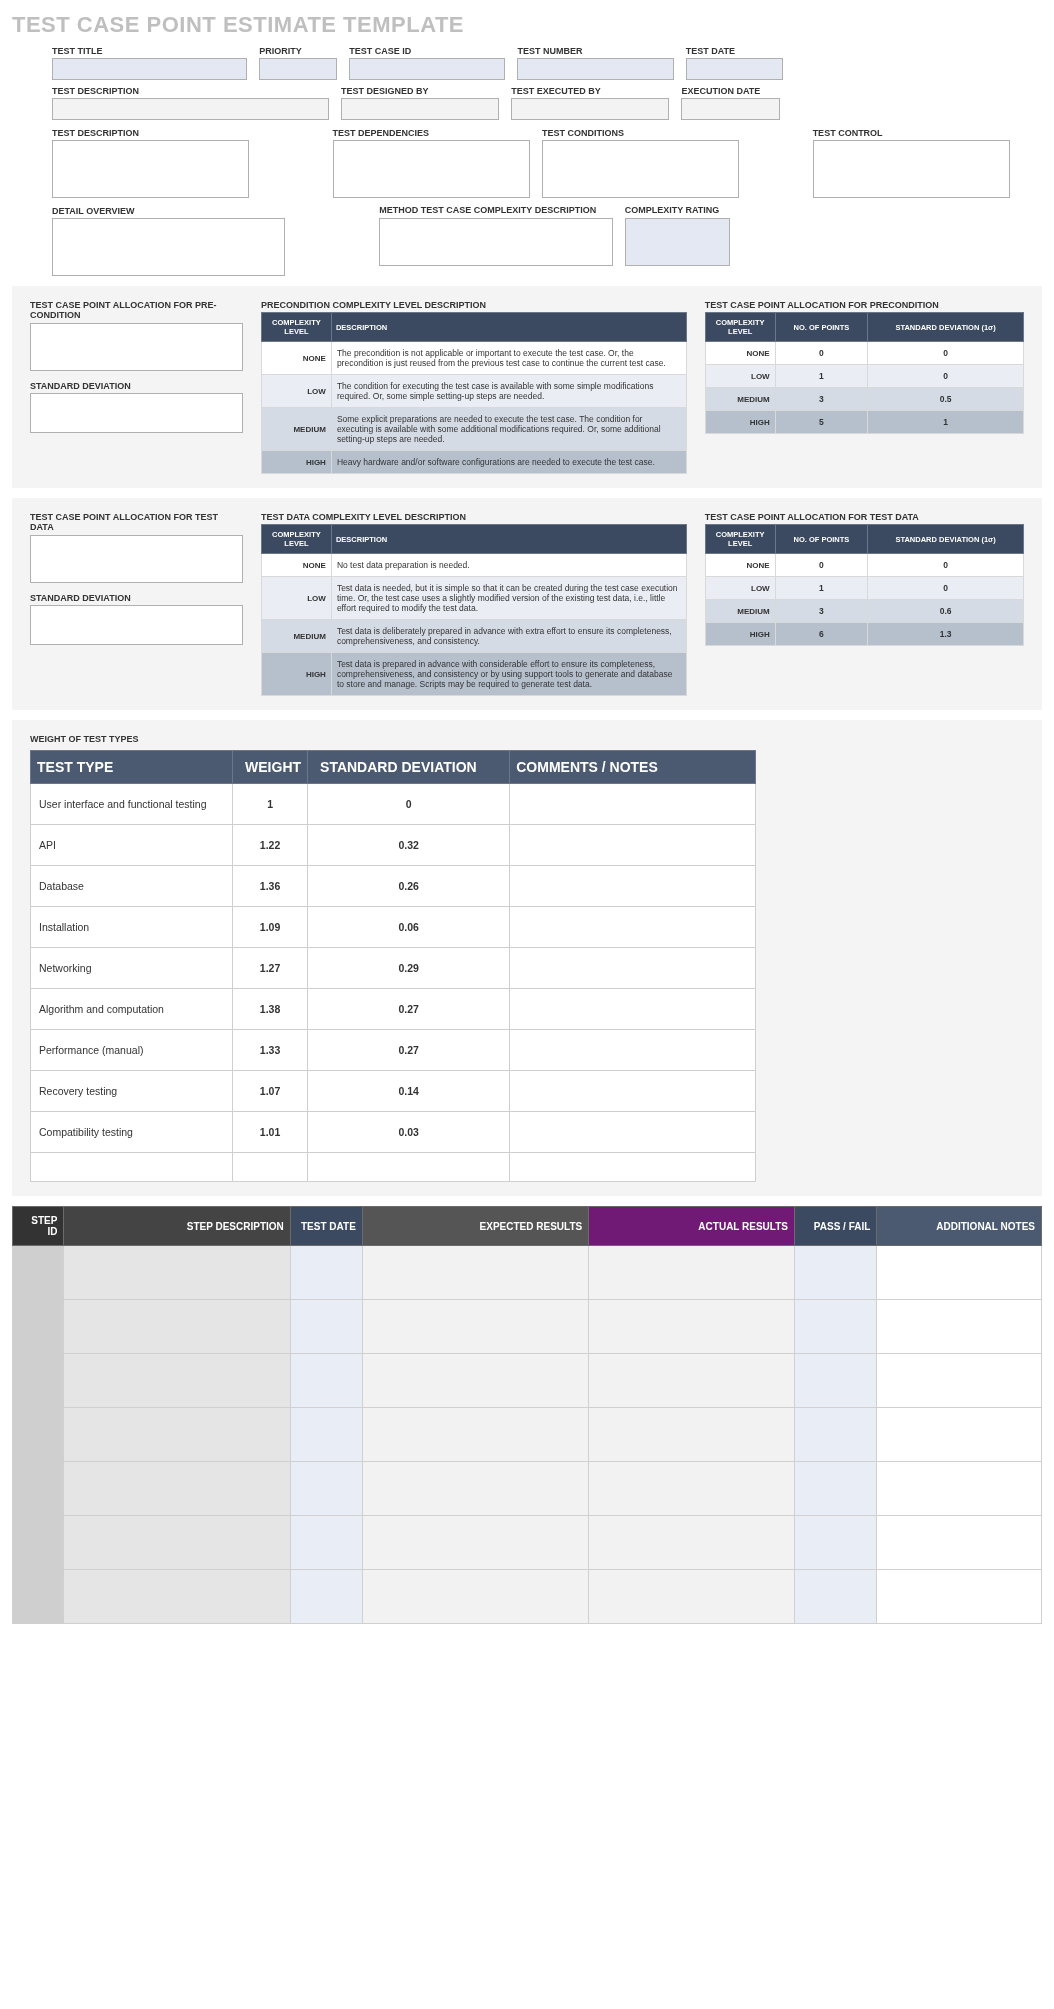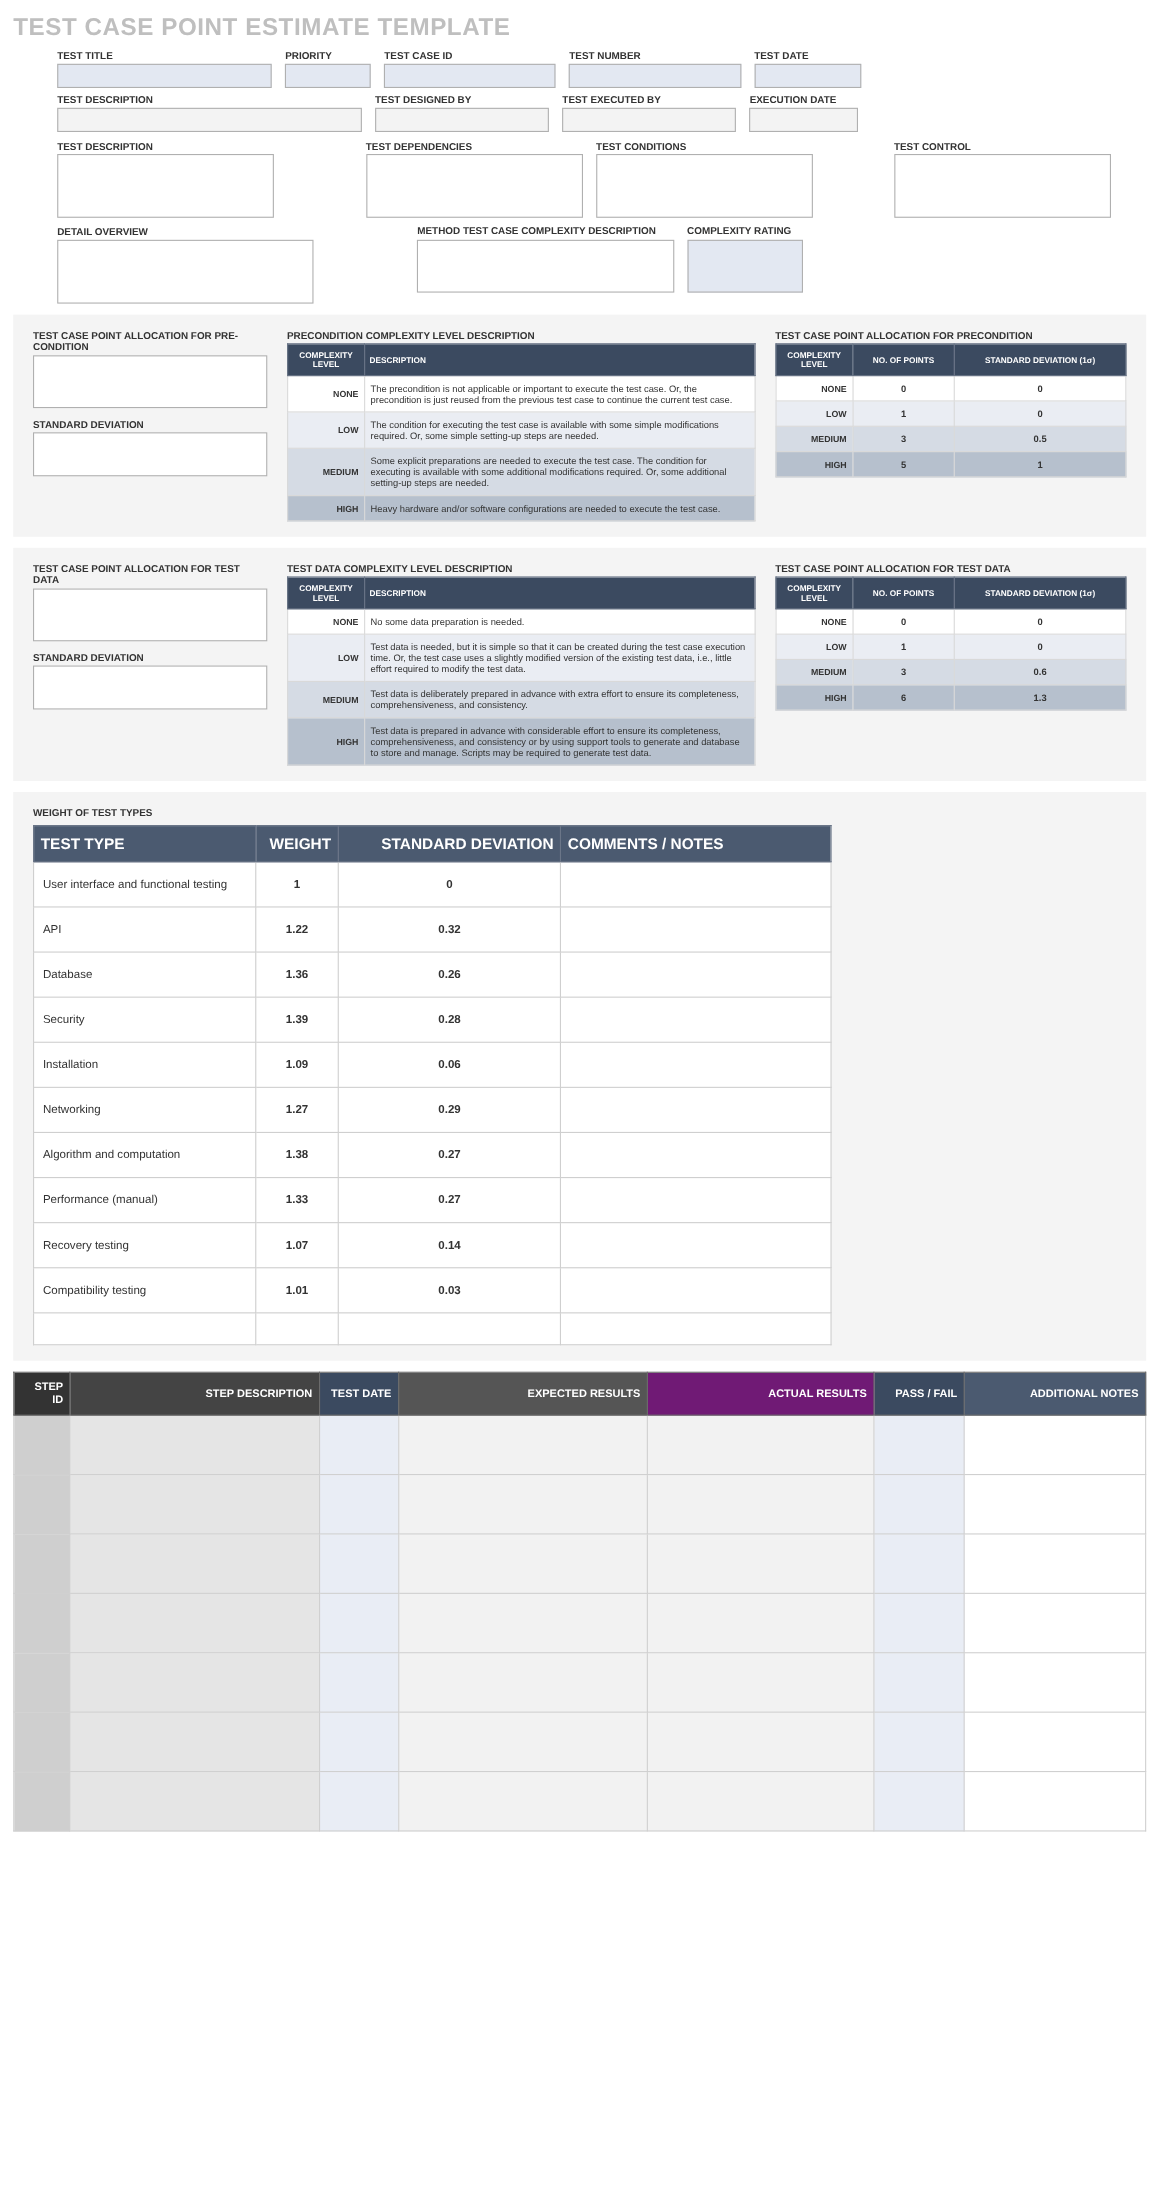--- a/index.html
+++ b/index.html
@@ -91,21 +91,21 @@
     font-size: 10.5px;
   }
   table.weights th {
     background: #4b5a70;
     color:#fff;
     padding: 8px 6px;
     text-align:left;
     font-size: 14px;
     border:1px solid #6b7688;
   }
-  table.weights th.c { text-align:right;padding-left:12px; }
+  table.weights th.c { text-align:left;padding-left:12px; }
   table.weights td {
     border:1px solid #cfcfcf;
     padding: 14px 8px;
     background:#fff;
   }
   table.weights td.c { text-align:center; font-weight:600; }
 
   table.steps {
     border-collapse: collapse;
     width: 100%;
@@ -300,21 +300,21 @@
     <div class="col" style="flex:2.4">
       <div class="lbl">TEST DATA COMPLEXITY LEVEL DESCRIPTION</div>
       <table class="mini">
         <tbody>
             <tr>
               <th>COMPLEXITY LEVEL</th>
               <th style="text-align:left">DESCRIPTION</th>
             </tr>
         <tr class="r-none">
               <td class="lv">NONE</td>
-              <td>No some data preparation is needed.</td>
+              <td>No test data preparation is needed.</td>
             </tr>
         <tr class="r-low">
               <td class="lv">LOW</td>
               <td>Test data is needed, but it is simple so that it can be created during the test case execution time. Or, the test case uses a slightly modified version of the existing test data, i.e., little effort required to modify the test data.</td>
             </tr>
         <tr class="r-med">
               <td class="lv">MEDIUM</td>
               <td>Test data is deliberately prepared in advance with extra effort to ensure its completeness, comprehensiveness, and consistency.</td>
             </tr>
         <tr class="r-high">
@@ -383,26 +383,20 @@
           <td class="c">0.32</td>
           <td></td>
         </tr>
         <tr>
           <td>Database</td>
           <td class="c">1.36</td>
           <td class="c">0.26</td>
           <td></td>
         </tr>
         <tr>
-          <td>Security</td>
-          <td class="c">1.39</td>
-          <td class="c">0.28</td>
-          <td></td>
-        </tr>
-        <tr>
           <td>Installation</td>
           <td class="c">1.09</td>
           <td class="c">0.06</td>
           <td></td>
         </tr>
         <tr>
           <td>Networking</td>
           <td class="c">1.27</td>
           <td class="c">0.29</td>
           <td></td>

